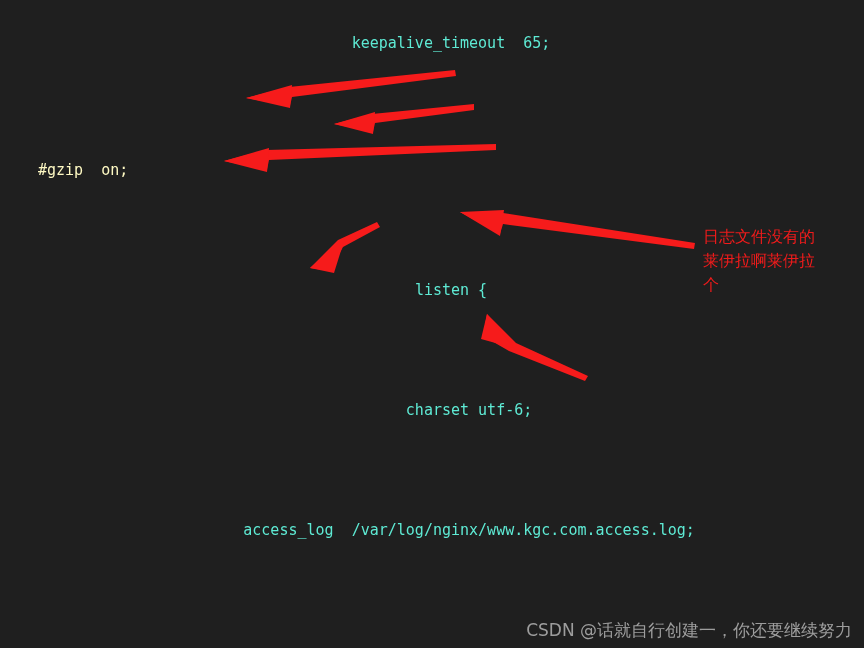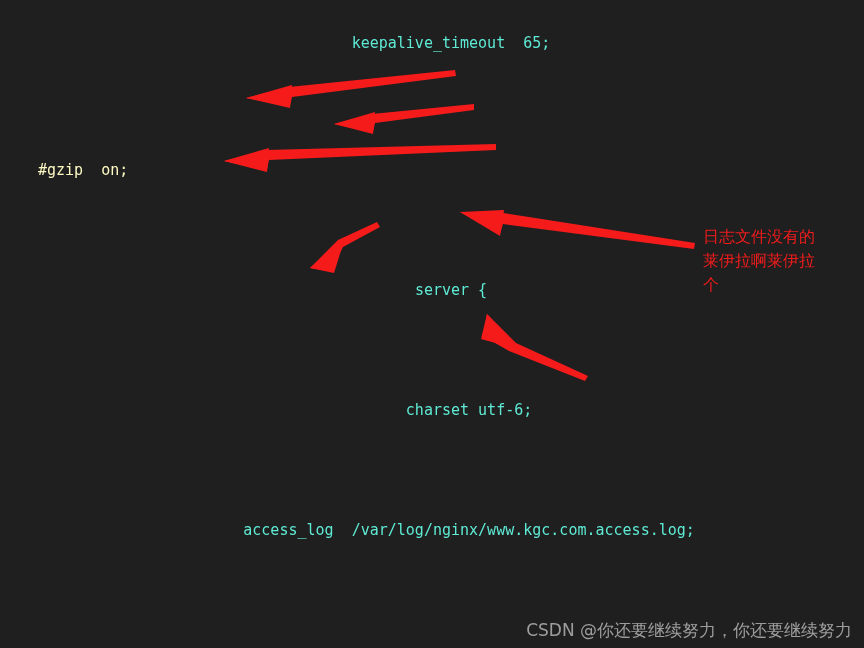--- a/index.html
+++ b/index.html
@@ -81,21 +81,21 @@
 </head>
 <body>
 
 <div id="screen">
 
   <div id="code">
     <div class="ln plain" style="margin-top:-7px;"><span>keepalive_timeout  65;</span></div>
     <div class="ln" style="margin-top:7px;"><span></span></div>
     <div class="ln cmt"><span>#gzip  on;</span></div>
     <div class="ln"><span></span></div>
-    <div class="ln plain"><span>server {</span></div>
+    <div class="ln plain"><span>listen {</span></div>
     <div class="ln"><span></span></div>
     <div class="ln plain"><span>    charset utf-6;</span></div>
     <div class="ln"><span></span></div>
     <div class="ln plain"><span>    access_log  /var/log/nginx/www.kgc.com.access.log;</span></div>
     
     
     
     
     
     
@@ -137,15 +137,15 @@
     <polygon fill="#f61b1b" points="487,314 516,343 588,376 585,381 509,351 483,336"></polygon>
     <polygon fill="#f61b1b" points="487,314 514,348 481,339"></polygon>
   </svg>
 
   <div id="note">
     <div>日志文件没有的</div>
     <div>莱伊拉啊莱伊拉</div>
     <div>个</div>
   </div>
 
-  <div id="watermark">CSDN @你还要继续努力，你还要继续努力</div>
+  <div id="watermark">CSDN @话就自行创建一，你还要继续努力</div>
 
 </div>
 
 </body></html>

